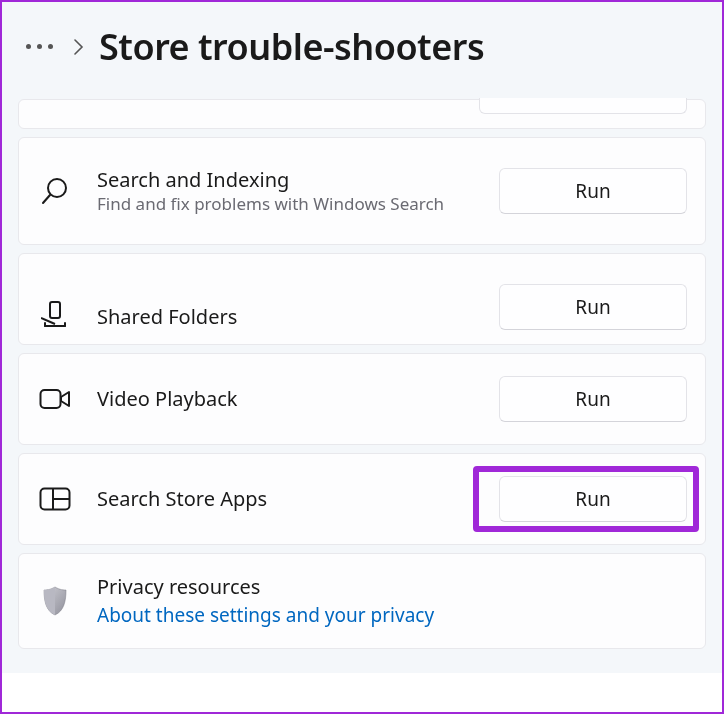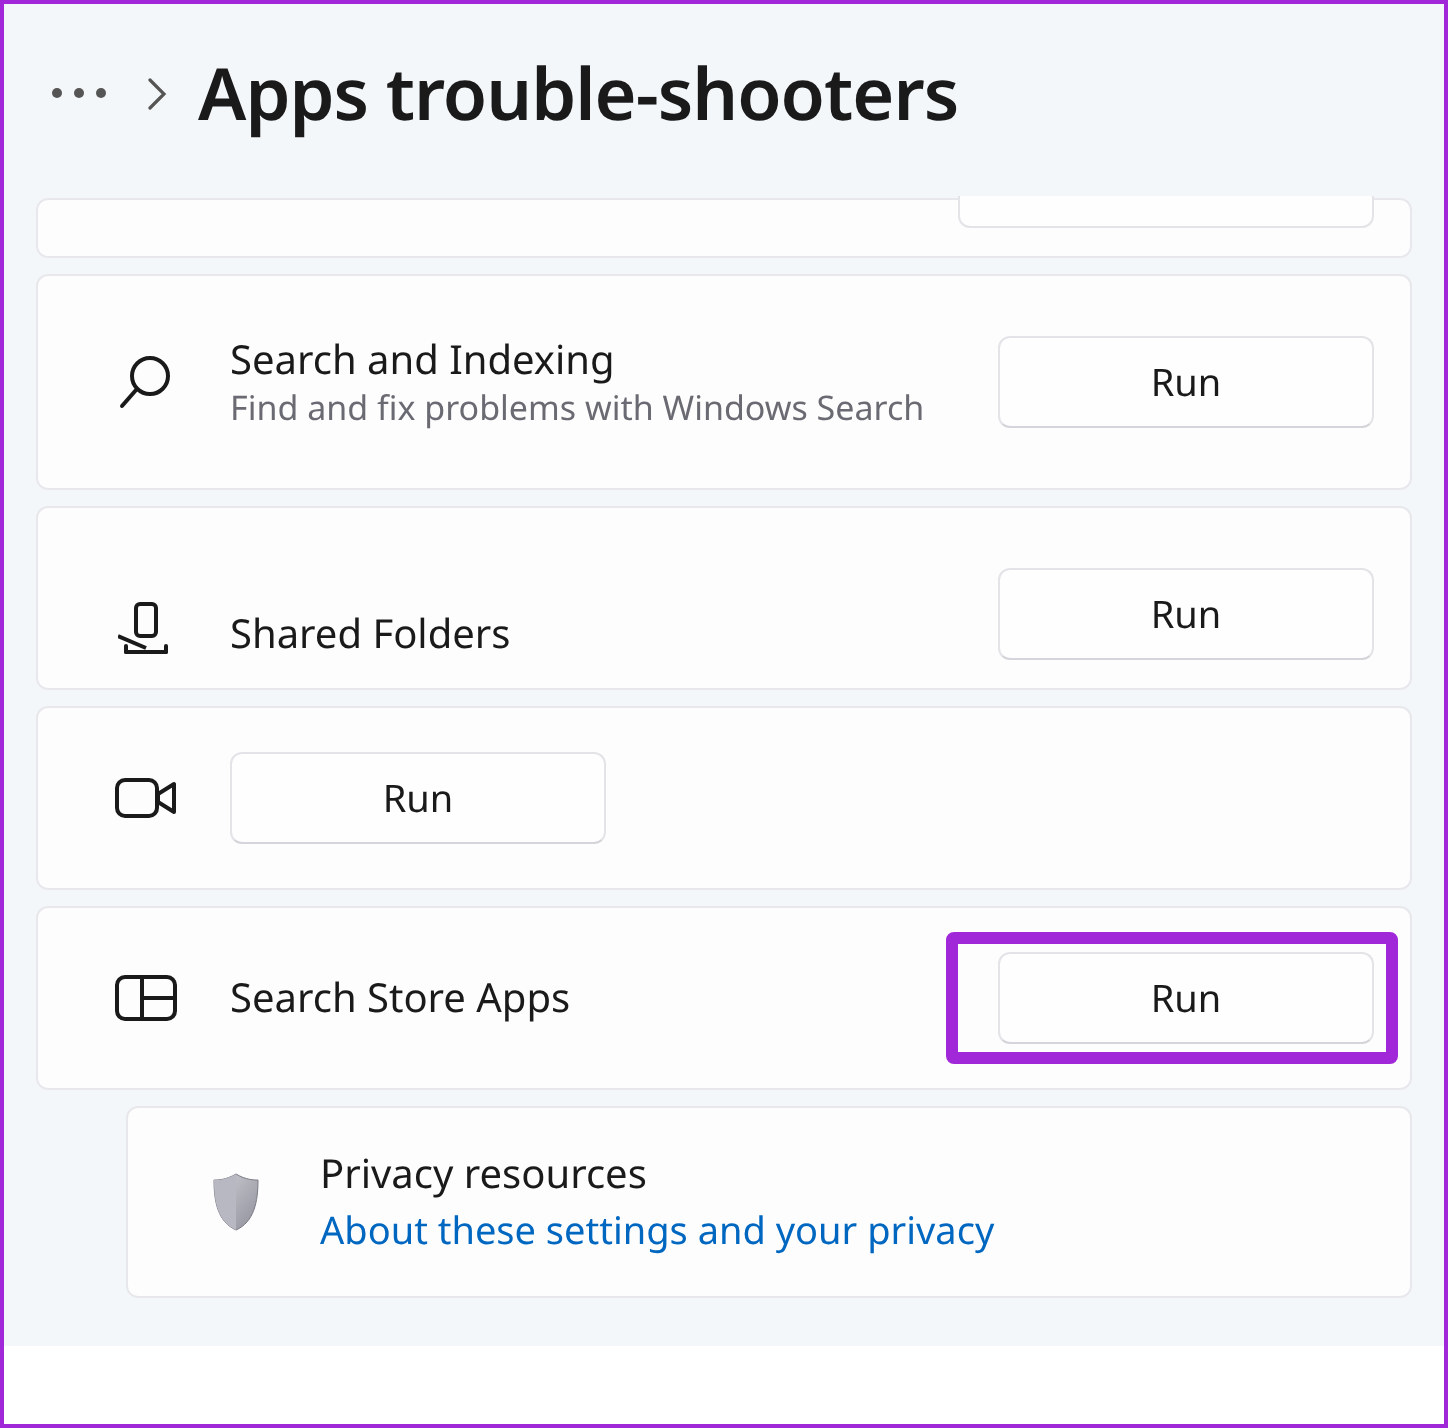--- a/index.html
+++ b/index.html
@@ -45,21 +45,21 @@
     letter-spacing: -0.5px;
   }
   .content {
     padding: 0 16px 16px 16px;
     background: #f4f7fa;
   }
   .card {
     background: #fdfdfe;
     border: 1px solid #e8e8ec;
     border-radius: 6px;
-    padding: 14px 18px 14px 36px;
+    padding: 14px 18px 14px 18px;
     display: flex;
     align-items: center;
     gap: 24px;
     margin-bottom: 8px;
     position: relative;
   }
   .card-cut {
     height: 30px;
     padding-top: 0;
     padding-bottom: 14px;
@@ -136,21 +136,21 @@
     <div class="dots">
       <span></span>
         <span></span>
         <span></span>
     </div>
     <div class="chev">
       <svg width="12" height="16" viewBox="0 0 12 16">
           <path d="M2 1 L9 8 L2 15" stroke="#555" stroke-width="1.6" fill="none" stroke-linecap="round"></path>
         </svg>
     </div>
-    <div class="title">Apps trouble-shooters</div>
+    <div class="title">Store trouble-shooters</div>
   </div>
 
   <div class="content">
 
     <div class="card card-cut">
       <div class="cut-btn"></div>
     </div>
 
     <div class="card" style="min-height:108px;">
       <div class="icon-slot">
@@ -182,39 +182,42 @@
       <div class="run-btn">Run</div>
     </div>
 
     <div class="card" style="min-height:92px;">
       <div class="icon-slot">
         <svg width="32" height="24" viewBox="0 0 32 24">
           <rect x="1.5" y="3" width="20" height="18" rx="4" stroke="#1a1a1a" stroke-width="2" fill="none"></rect>
           <path d="M22 10 L30 5 L30 19 L22 14 Z" stroke="#1a1a1a" stroke-width="2" fill="none" stroke-linejoin="round"></path>
         </svg>
       </div>
+      <div class="text-slot">
+        <div class="card-title">Video Playback</div>
+      </div>
       <div class="run-btn">Run</div>
     </div>
 
     <div class="card" style="min-height:92px;">
       <div class="icon-slot">
         <svg width="32" height="24" viewBox="0 0 32 24">
           <rect x="1.5" y="1.5" width="29" height="21" rx="4" stroke="#1a1a1a" stroke-width="2" fill="none"></rect>
           <line x1="14" y1="2" x2="14" y2="22" stroke="#1a1a1a" stroke-width="2"></line>
           <line x1="14" y1="12" x2="30" y2="12" stroke="#1a1a1a" stroke-width="2"></line>
         </svg>
       </div>
       <div class="text-slot">
         <div class="card-title">Search Store Apps</div>
       </div>
       <div class="run-btn">Run</div>
       <div class="highlight" style="right:6px; top:12px; width:226px; height:66px;"></div>
     </div>
 
-    <div class="card" style="min-height:96px;margin-left:45px;">
+    <div class="card" style="min-height:96px;">
       <div class="icon-slot">
         <svg width="28" height="32" viewBox="0 0 28 32">
           <defs>
             <linearGradient id="sg" x1="0" y1="0" x2="1" y2="1">
               <stop offset="0" stop-color="#cfcfd6"></stop>
               <stop offset="1" stop-color="#8f8f9a"></stop>
             </linearGradient>
           </defs>
           <path d="M14 2 C9 5 5 5 3 5 C3 16 5 26 14 30 C23 26 25 16 25 5 C23 5 19 5 14 2 Z" fill="url(#sg)" stroke="#7a7a84" stroke-width="0.5"></path>
           <path d="M14 2 C9 5 5 5 3 5 C3 16 5 26 14 30 Z" fill="#b8b8c2"></path>

